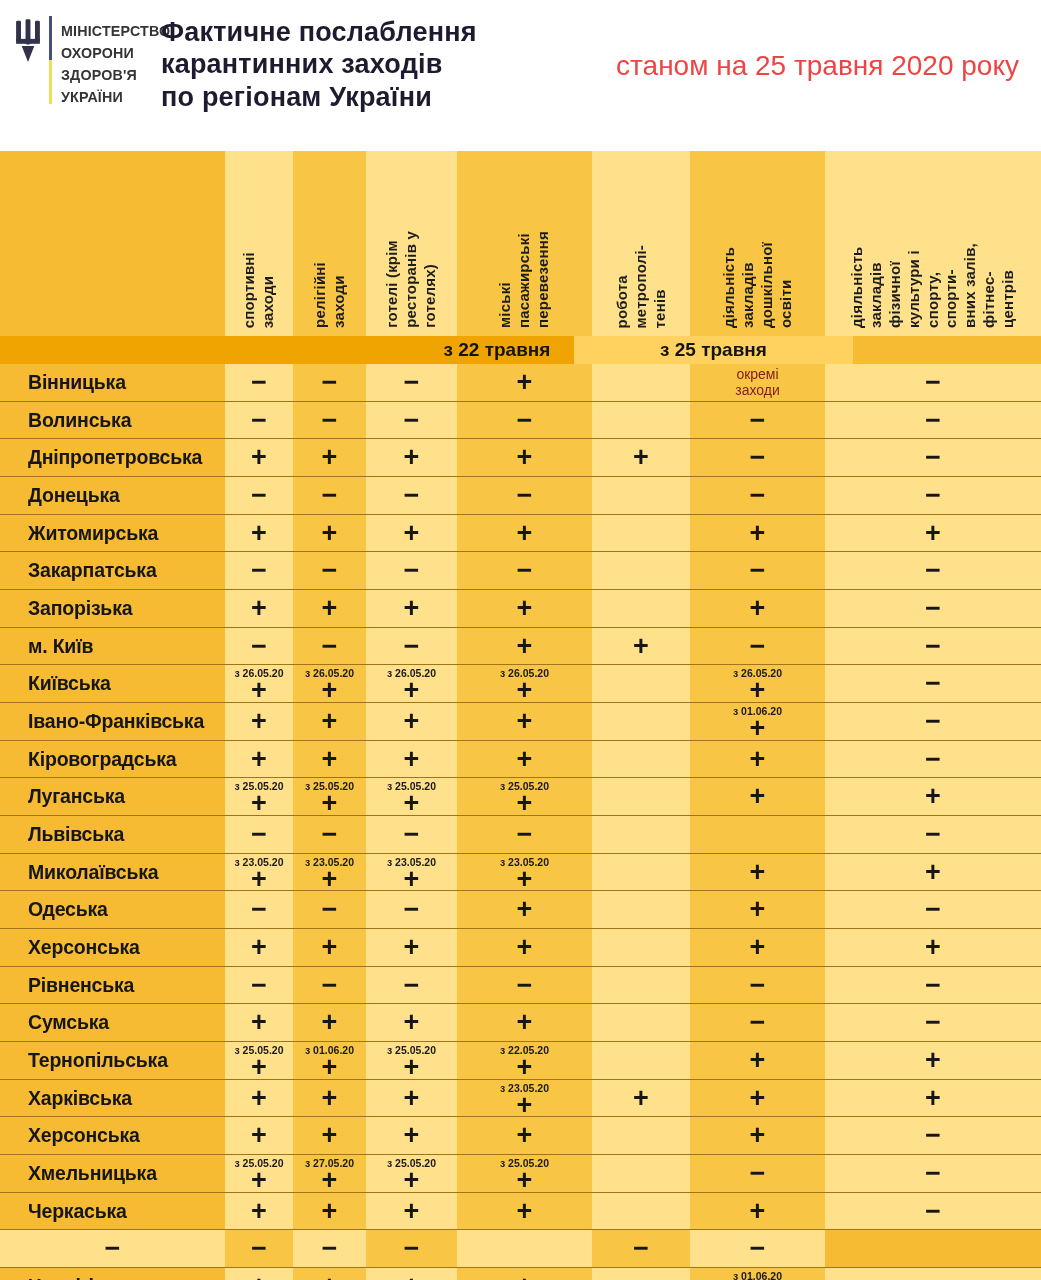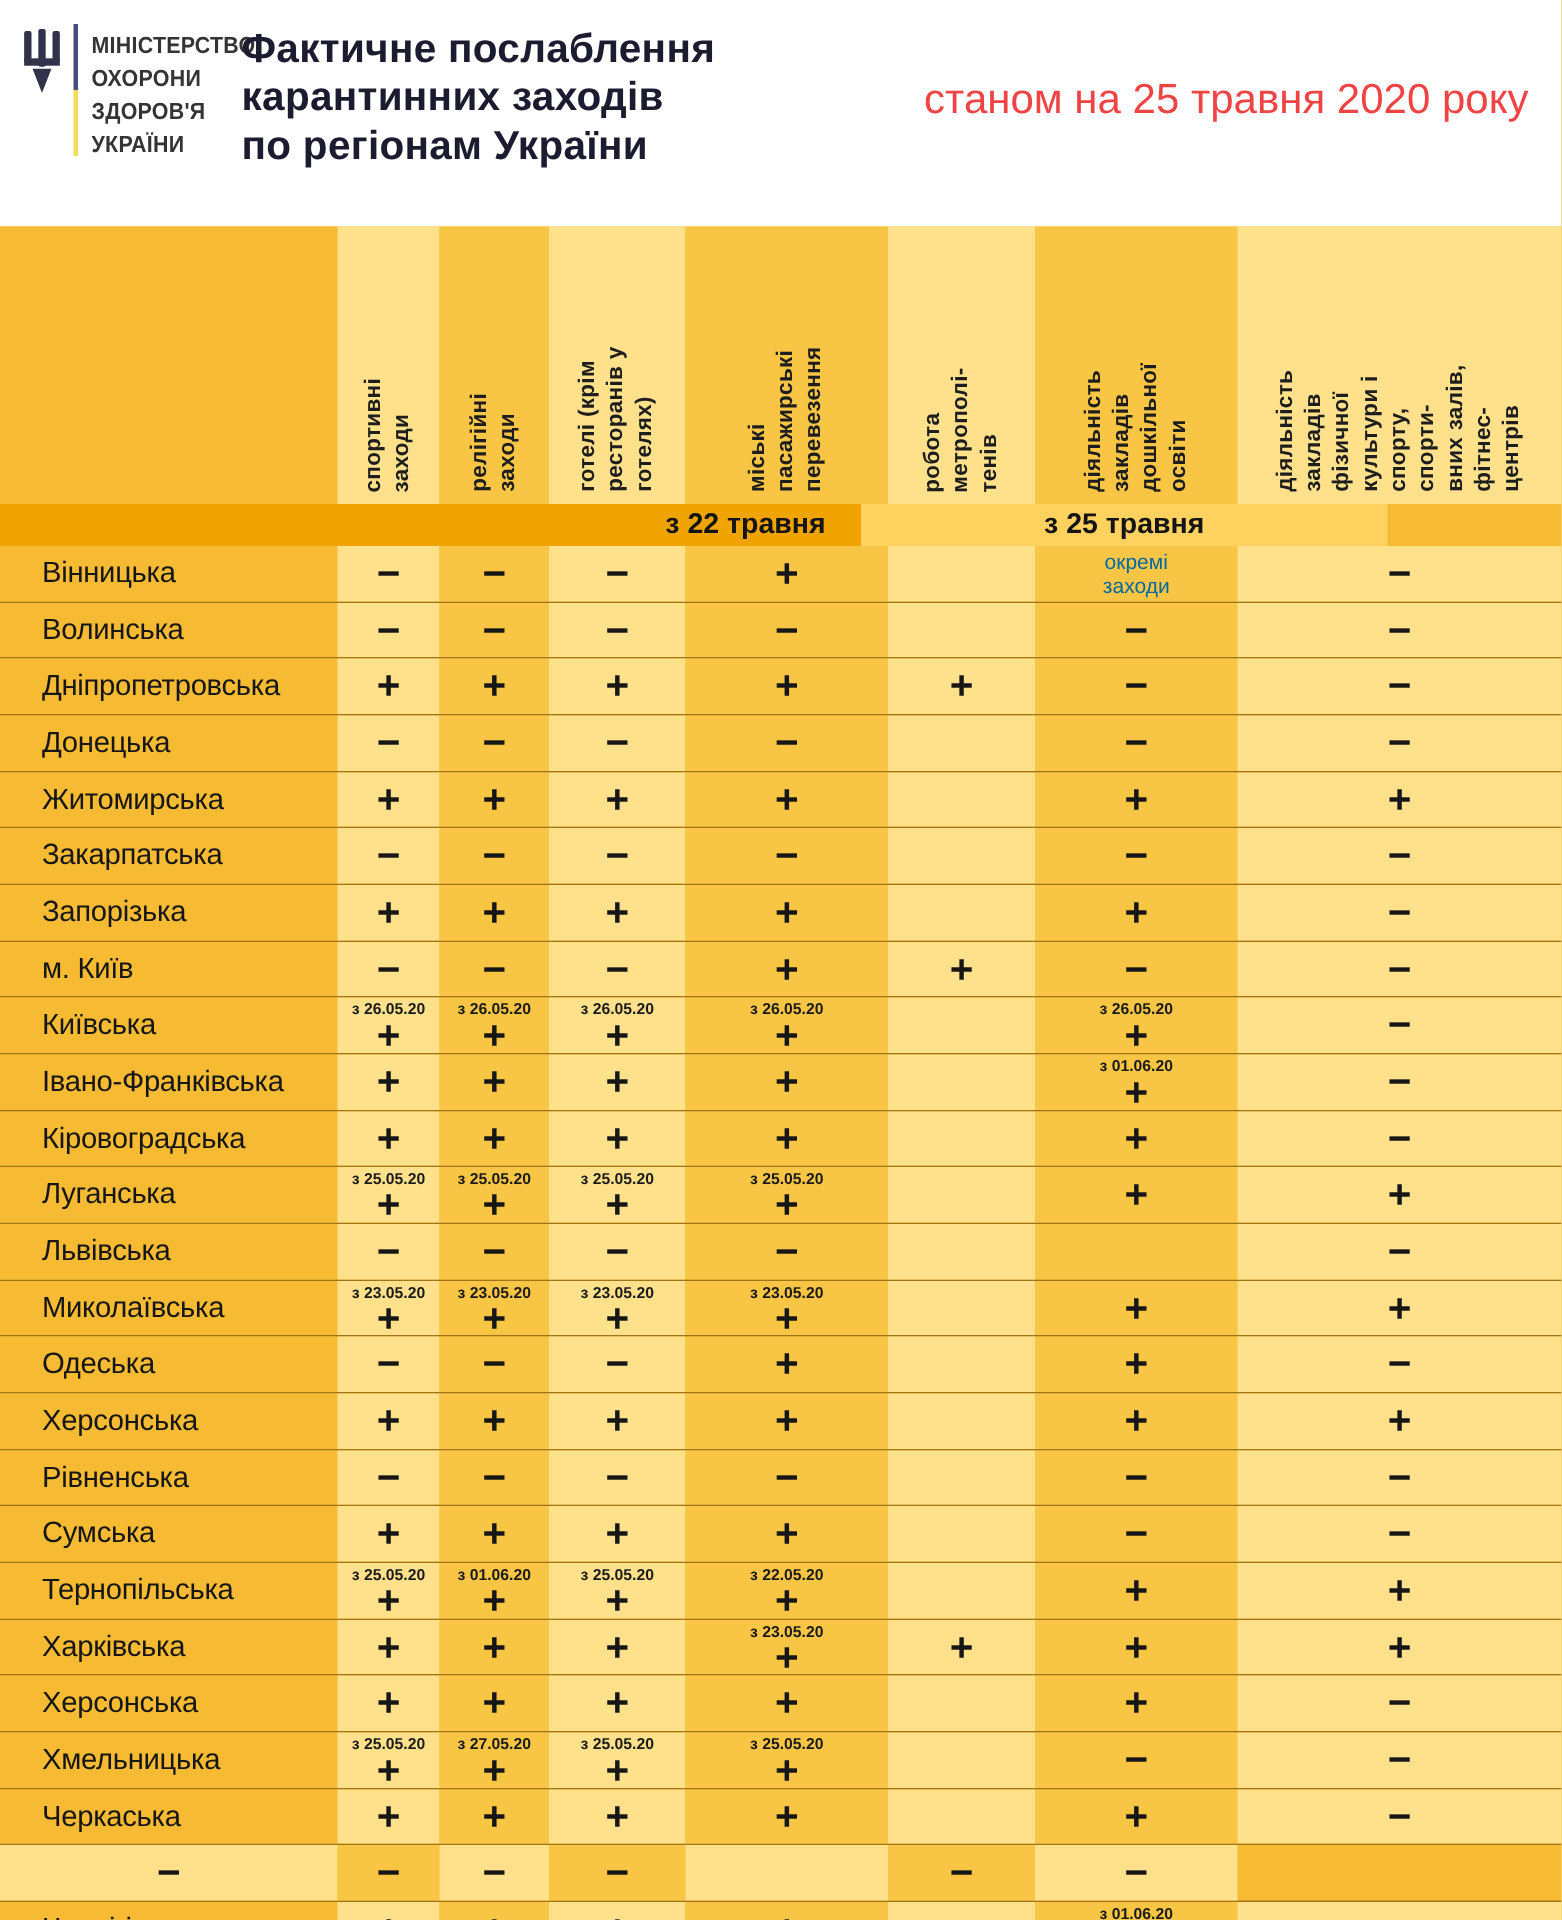--- a/index.html
+++ b/index.html
@@ -36,32 +36,32 @@
   .c-region{background:var(--base)}
 
   .colheads{height:185px}
   .hcell{position:relative;display:flex;align-items:flex-end;justify-content:center;padding-bottom:8px}
   .hlabel{writing-mode:vertical-rl;transform:rotate(180deg);white-space:pre-line;
     font-size:15px;font-weight:600;line-height:1.26;color:#1d1d1d;letter-spacing:.2px}
 
   .subbands{display:flex;height:28px}
   .band{display:flex;align-items:center;font-size:19px;font-weight:700;color:#141414}
   .band22{width:574px;background:var(--band22);justify-content:center;padding-left:420px}
-  .band25{width:351px;background:var(--band25);justify-content:center}
+  .band25{width:279px;background:var(--band25);justify-content:center}
 
   .rows{height:942px;display:flex;flex-direction:column}
   .trow{height:37.68px;border-bottom:1px solid var(--sep)}
   .trow:last-child{border-bottom:none}
-  .region{display:flex;align-items:center;padding-left:28px;font-size:19.5px;font-weight:400;
+  .region{display:flex;align-items:center;padding-left:28px;font-size:19.5px;font-weight:700;
     color:var(--ink);letter-spacing:-.2px;white-space:nowrap;overflow:hidden}
   .cell{display:flex;flex-direction:column;align-items:center;justify-content:center;overflow:hidden}
   .cell.noted{justify-content:flex-start;padding-top:2px}
   .sign{font-size:27px;font-weight:900;line-height:.85;color:var(--ink)}
   .note{font-size:10.5px;font-weight:700;line-height:1.15;color:#1a1a1a;white-space:nowrap}
-  .txtval{font-size:14px;font-weight:500;line-height:1.18;color:#0369a1;text-align:center;white-space:pre-line}
+  .txtval{font-size:14px;font-weight:500;line-height:1.18;color:#7f1d1d;text-align:center;white-space:pre-line}
 </style>
 </head>
 <body>
 
 <div class="page">
 
   <div class="top">
     <div class="logo">
       <svg class="trident" viewBox="0 0 40 62" aria-hidden="true">
         <g fill="#32324a">

